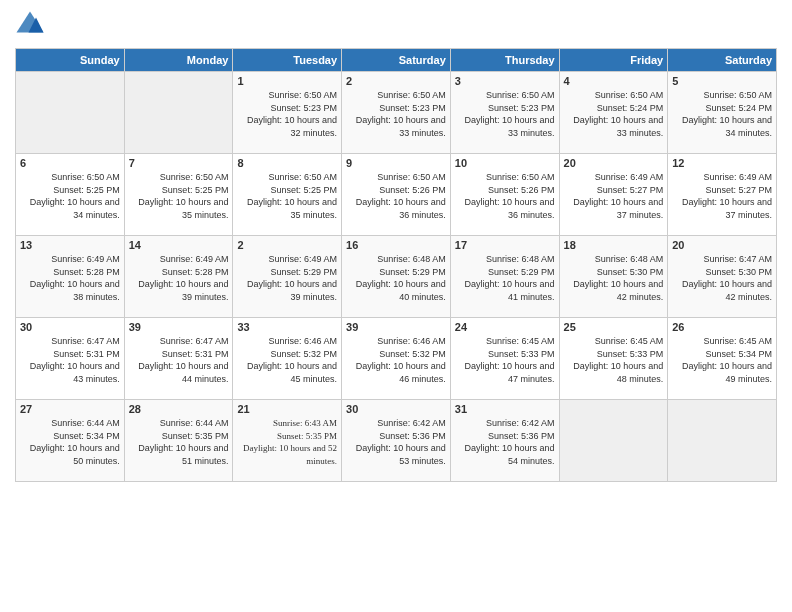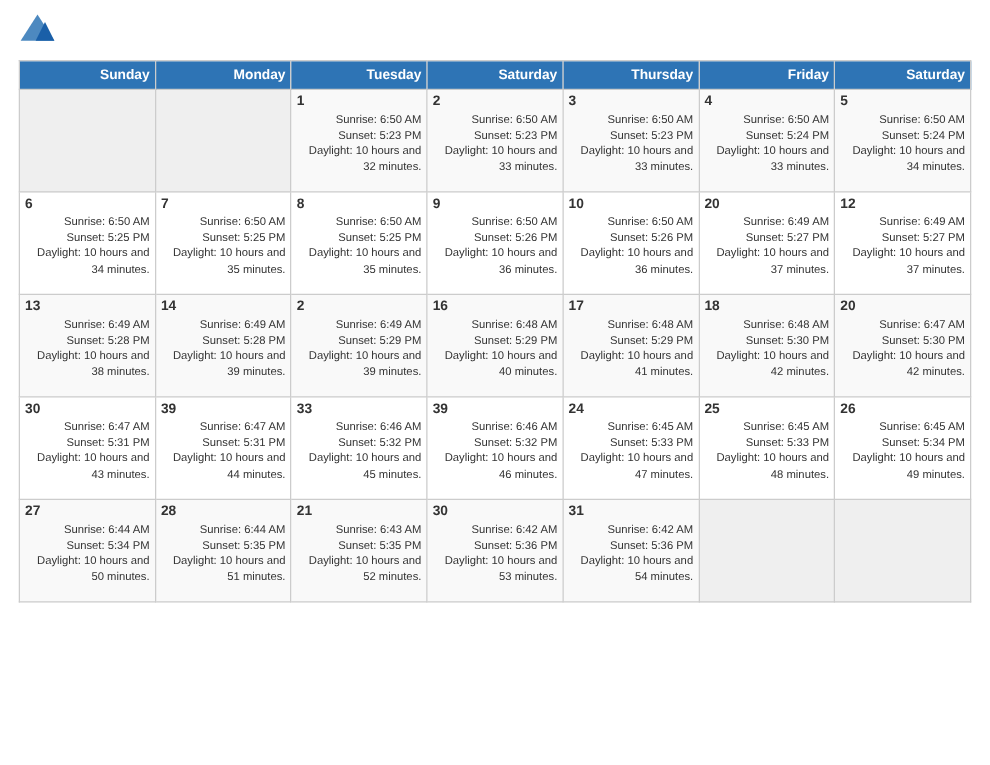--- a/index.html
+++ b/index.html
@@ -304,21 +304,21 @@
 Daylight: 10 hours and 50 minutes.</div>
           </td>
           <td>
             <div class="day-num">28</div>
             <div class="day-info" style="white-space: pre-line;">Sunrise: 6:44 AM
 Sunset: 5:35 PM
 Daylight: 10 hours and 51 minutes.</div>
           </td>
           <td>
             <div class="day-num">21</div>
-            <div class="day-info" style="white-space: pre-line;">Sunrise: 6:43 AM
+            <div class="day-info" style="white-space: pre-line; font-family: Liberation Serif, serif;">Sunrise: 6:43 AM
 Sunset: 5:35 PM
 Daylight: 10 hours and 52 minutes.</div>
           </td>
           <td>
             <div class="day-num">30</div>
             <div class="day-info" style="white-space: pre-line;">Sunrise: 6:42 AM
 Sunset: 5:36 PM
 Daylight: 10 hours and 53 minutes.</div>
           </td>
           <td>

